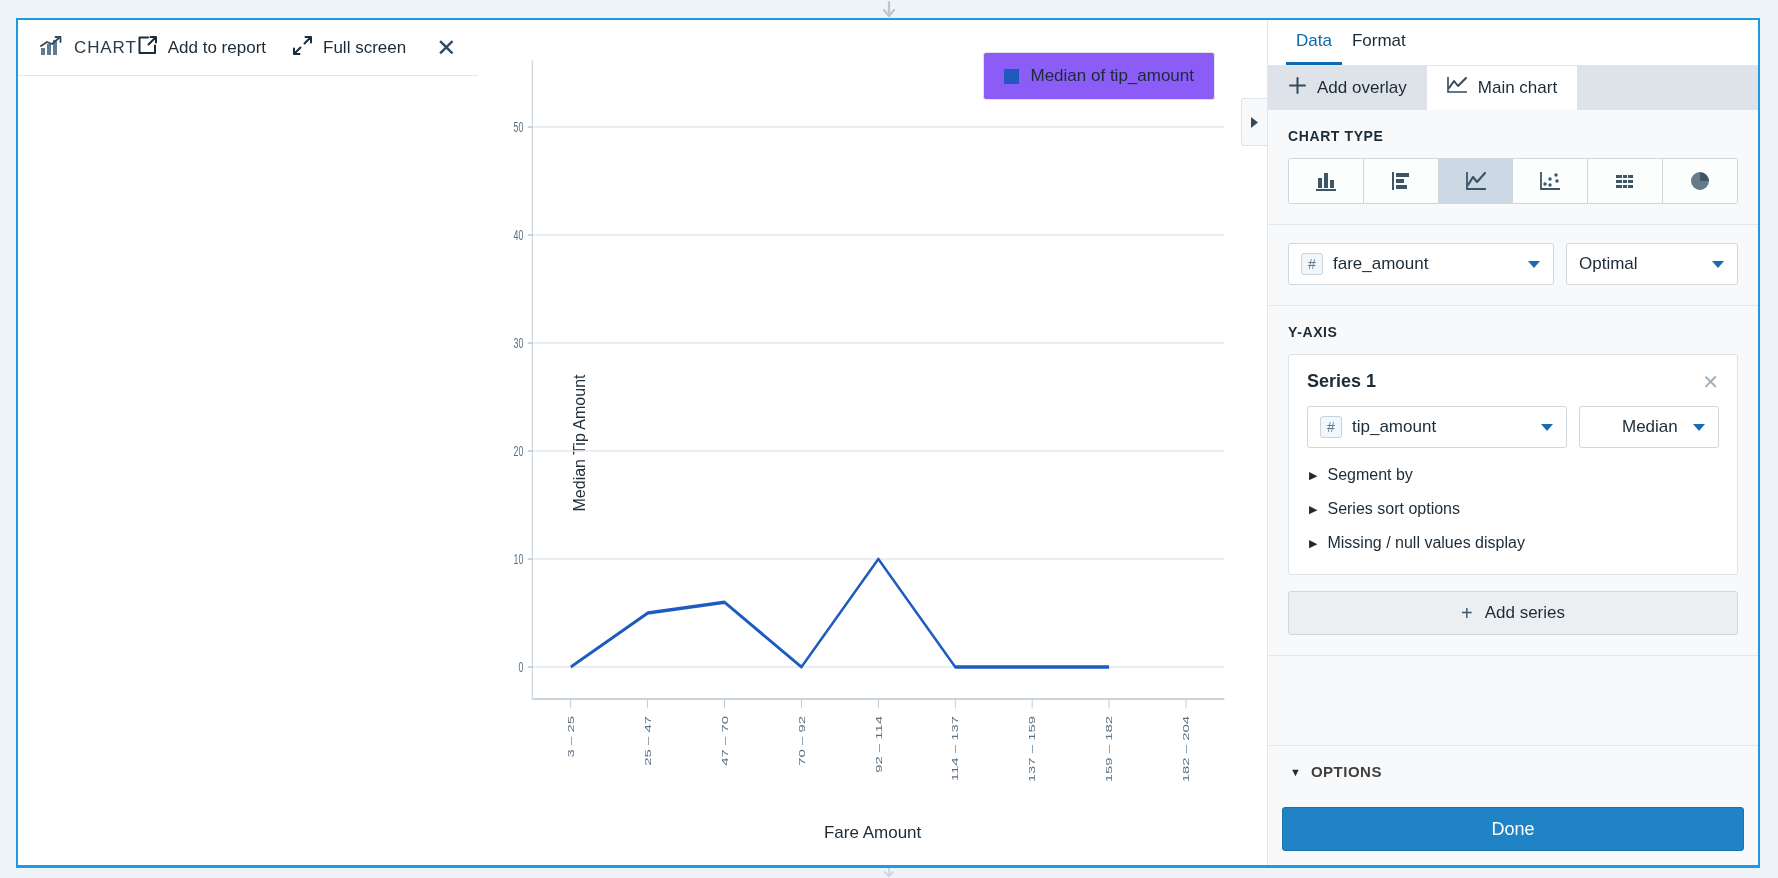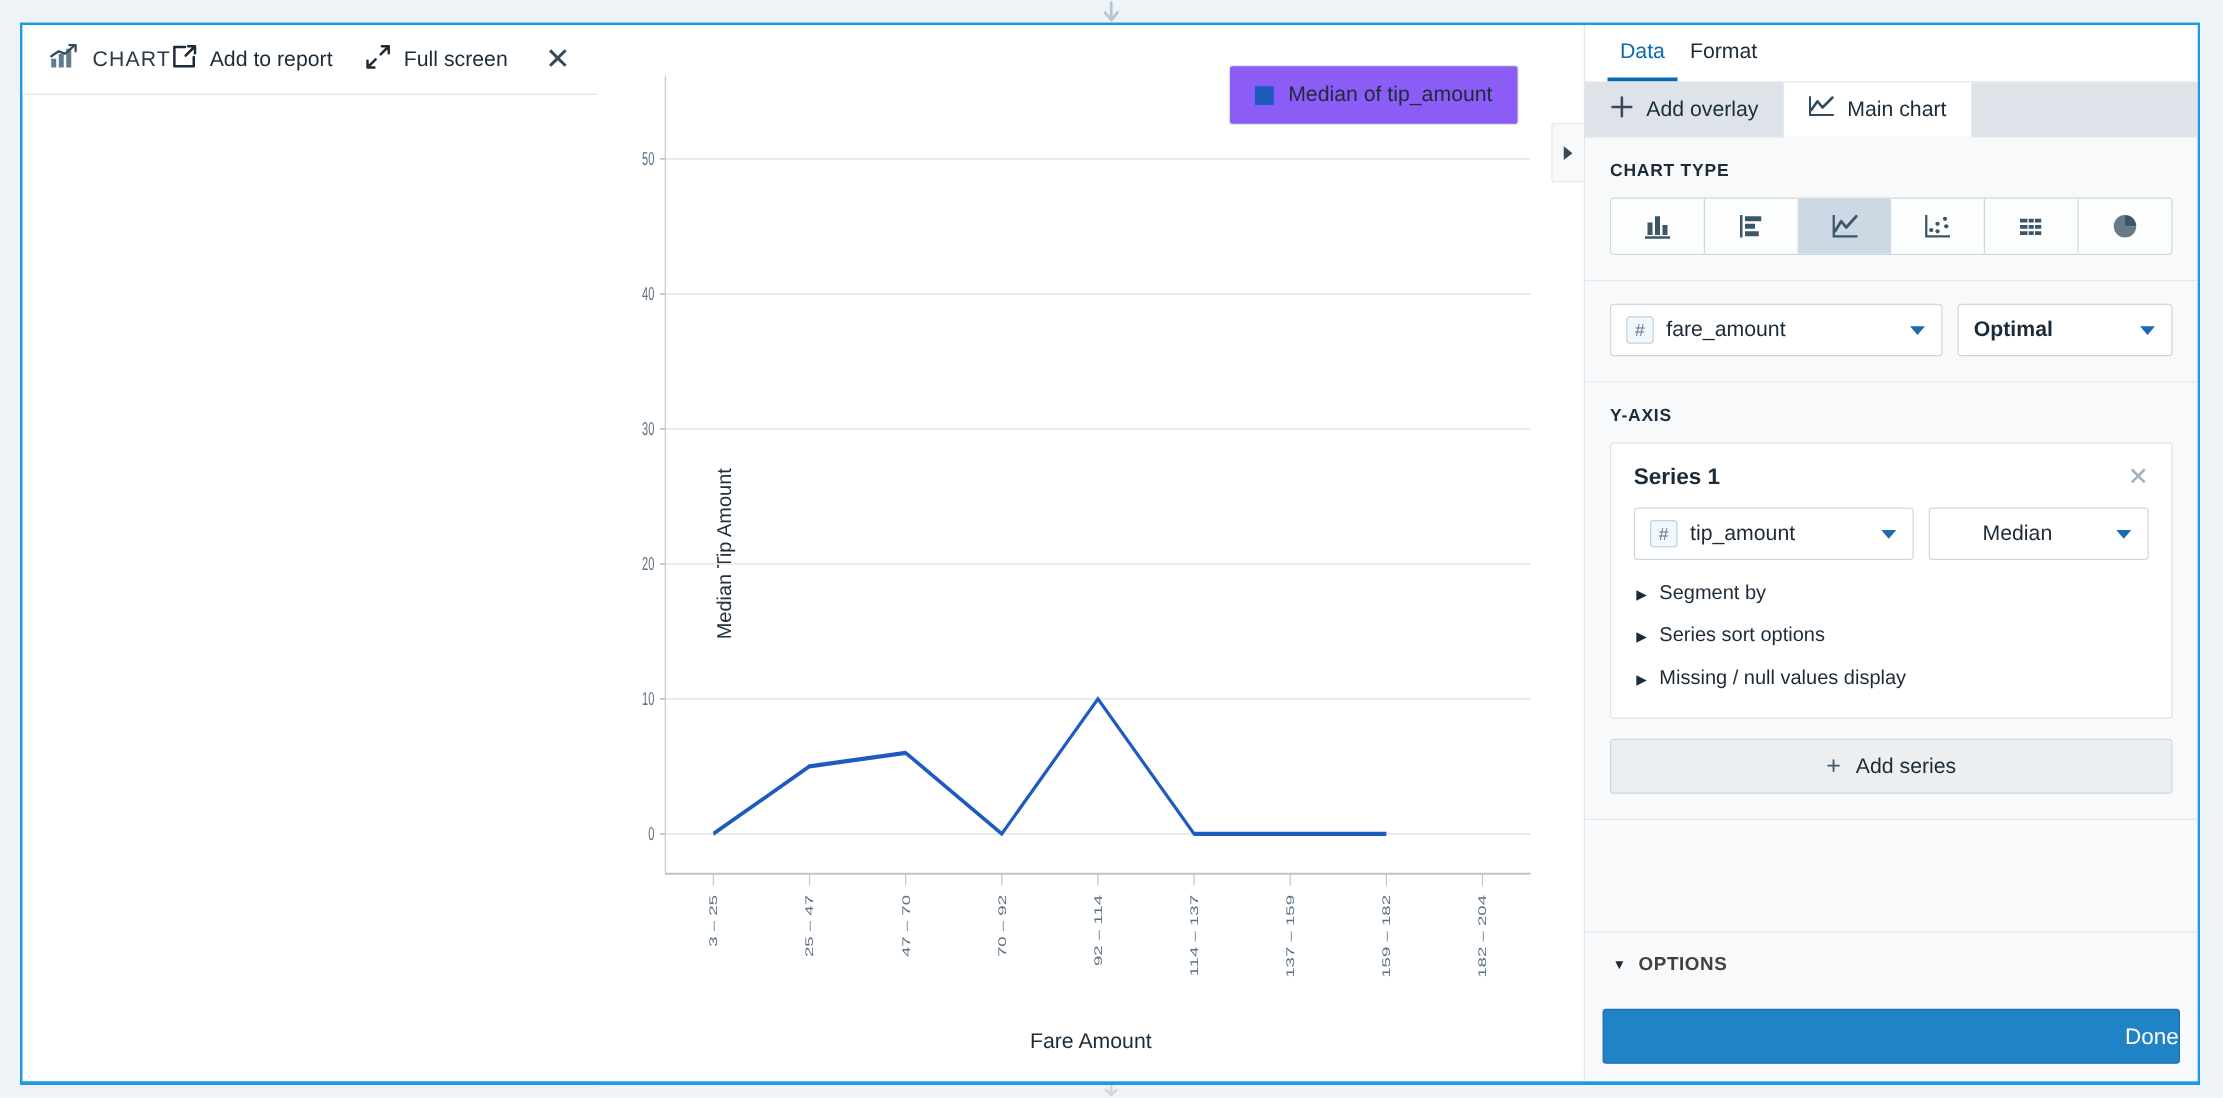--- a/index.html
+++ b/index.html
@@ -147,23 +147,23 @@
     display: flex; align-items: center; padding: 0 12px; gap: 10px;
     font-size: 17px; color: #1b2b38; cursor: pointer;
   }
   .select .caret { margin-left: auto; }
   .fieldicon {
     width: 22px; height: 22px; border: 1px solid #c3d3e2; border-radius: 3px;
     background: #f2f7fb; color: #5e7a93; font-size: 14px;
     display: flex; align-items: center; justify-content: center;
   }
   .sel-x-field { flex: 1; }
-  .sel-x-bin { width: 172px; font-weight: bold; }
+  .sel-x-bin { width: 172px; }
   .sel-y-field { flex: 1; }
-  .sel-y-agg { width: 176px; padding-left: 42px; }
+  .sel-y-agg { width: 140px; padding-left: 42px; }
 
   .series-card {
     border: 1px solid #dde3e8; border-radius: 3px; background: #fff;
     padding: 16px 18px 14px 18px;
   }
   .series-head { display: flex; align-items: center; margin-bottom: 14px; }
   .series-name { font-size: 18px; font-weight: bold; color: #1b2b38; }
   .series-x { margin-left: auto; color: #9fb0bd; font-size: 20px; cursor: pointer; line-height: 1; }
   .disclosure {
     display: flex; align-items: center; gap: 10px;
@@ -185,21 +185,21 @@
     border-top: 1px solid #e3e8ec;
     display: flex; align-items: center; gap: 10px;
     padding: 0 22px; background: #f7f9fa; cursor: pointer;
   }
   .options-bar .t { font-size: 15px; font-weight: bold; letter-spacing: .5px; color: #404040; }
 
   .done-wrap { padding: 10px 14px 14px 14px; background: #f7f9fa; }
   .done-btn {
     width: 100%; height: 44px; background: #1f83c6; color: #fff;
     border: 1px solid #1872ad; border-radius: 3px;
-    font-size: 18px; display: flex; align-items: center; justify-content: flex-end;
+    font-size: 18px; display: flex; align-items: center; justify-content: center;
     cursor: pointer;
   }
 </style>
 </head>
 <body>
 
 <div class="page">
 
   <div class="top-arrow">
     <svg width="18" height="20" viewBox="0 0 18 20">

